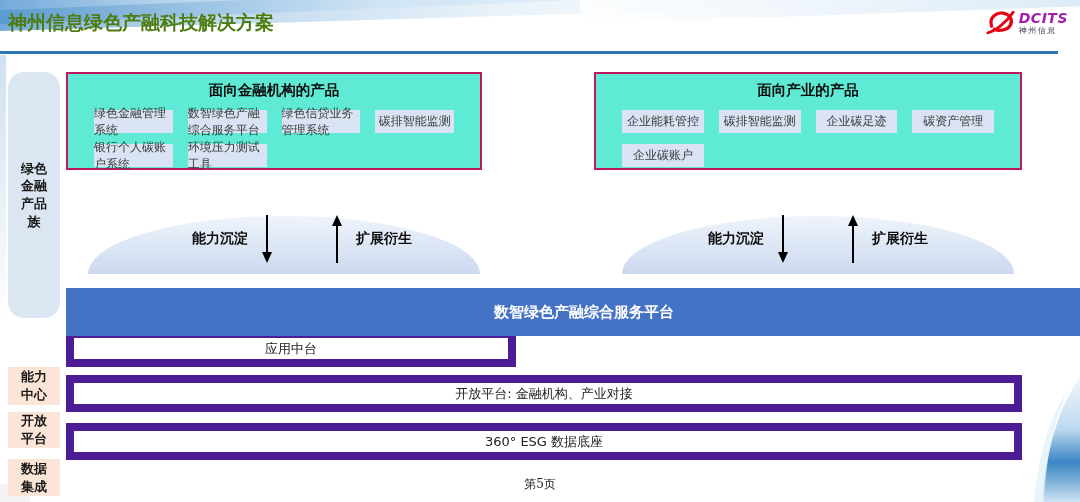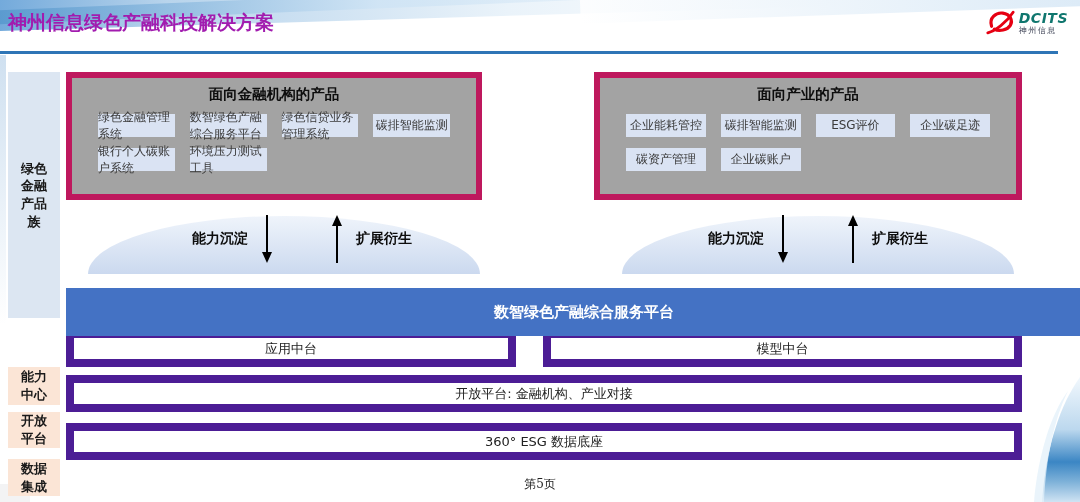--- a/index.html
+++ b/index.html
@@ -12,46 +12,46 @@
           transform:rotate(-1.7deg);}
   .band-b{position:absolute;left:-40px;top:-4px;width:760px;height:14px;
           background:linear-gradient(to right,#4a90c9,#cfe4f5 55%,rgba(255,255,255,0));
           transform:rotate(-2.4deg);opacity:.85;}
   .band-c{position:absolute;right:-60px;top:-20px;width:560px;height:34px;
           background:linear-gradient(to left,#cfe3f4,#ffffff);transform:rotate(-2deg);opacity:.8;}
   .left-strip{position:absolute;left:0;top:55px;width:6px;height:270px;
           background:linear-gradient(to bottom,#cfe0f0,rgba(255,255,255,0));}
   .corner-gray{position:absolute;left:0;top:484px;width:30px;height:18px;background:#f3f3f4;}
 
-  .page-title{position:absolute;left:8px;top:10px;font-size:19px;font-weight:bold;color:#a21caf;z-index:5;}
+  .page-title{position:absolute;left:8px;top:10px;font-size:19px;font-weight:bold;color:#4d7c0f;z-index:5;}
   .header-line{position:absolute;left:0;top:51px;width:1058px;height:3px;background:#2e75b6;z-index:4;}
 
   .logo{position:absolute;right:12px;top:9px;display:flex;align-items:center;gap:4px;z-index:5;}
   .logo-txt{display:flex;flex-direction:column;line-height:1;}
-  .logo-brand{color:#0f766e;font-weight:bold;font-style:italic;font-size:14px;letter-spacing:.5px;}
+  .logo-brand{color:#a21caf;font-weight:bold;font-style:italic;font-size:14px;letter-spacing:.5px;}
   .logo-sub{color:#3a3f52;font-size:8px;margin-top:2px;letter-spacing:1.5px;}
 
   
   .side-label{position:absolute;left:8px;width:52px;display:flex;align-items:center;justify-content:center;
               text-align:center;font-weight:bold;font-size:13px;line-height:1.35;white-space:pre-line;color:#1a1a1a;}
-  .side-blue{background:#dce6f2;}
+  .side-blue{background:#dce6f2;border-radius:16px;}
   .side-peach{background:#fbe5d6;margin-top:36px;}
   #side-family{top:72px;height:246px;}
   #side-capability{top:331px;height:38px;}
   #side-open{top:376px;height:36px;}
   #side-data{top:423px;height:37px;}
 
   
   .dome{position:absolute;top:216px;height:58px;border-radius:50% 50% 0 0/100% 100% 0 0;
         background:linear-gradient(to bottom,#eff4fb,#cbd9ef);}
   .dome-left{left:88px;width:392px;}
   .dome-right{left:622px;width:392px;}
 
   
-  .product-box{position:absolute;top:72px;height:128px;background:#a3a3a3;border:6px solid #be185d;
+  .product-box{position:absolute;top:72px;height:98px;background:#5eead4;border:2px solid #be185d;
                box-sizing:border-box;z-index:2;}
   .product-box-left{left:66px;width:416px;}
   .product-box-right{left:594px;width:428px;}
   .product-title{text-align:center;font-weight:bold;font-size:14.5px;margin-top:7px;color:#0d0d0d;}
   .chip-grid{display:grid;grid-template-columns:1fr 1fr 1fr 1fr;gap:11px 15px;margin:10px 26px 0;}
   .chip{background:#dae3f3;height:23px;display:flex;align-items:center;justify-content:center;
         font-size:12px;color:#3a3a3a;}
 
   
   .arrow-group{position:absolute;top:212px;height:54px;display:flex;align-items:center;z-index:3;}
@@ -130,21 +130,20 @@
       <div class="chip">银行个人碳账户系统</div>
       <div class="chip">环境压力测试工具</div>
     </div>
   </div>
 
   <div class="product-box product-box-right">
     <div class="product-title">面向产业的产品</div>
     <div class="chip-grid">
       <div class="chip">企业能耗管控</div>
       <div class="chip">碳排智能监测</div>
-      <div class="chip">ESG评价</div>
       <div class="chip">企业碳足迹</div>
       <div class="chip">碳资产管理</div>
       <div class="chip">企业碳账户</div>
     </div>
   </div>
 
   <div id="arrows-left" class="arrow-group">
     <span class="arrow-label mr12">能力沉淀</span>
     <span>
       <svg class="arrow-svg" width="14" height="50" viewBox="0 0 14 50">
@@ -176,21 +175,20 @@
         <line x1="7" y1="49" x2="7" y2="11" stroke="#000" stroke-width="2"></line>
         <polygon points="2,12 12,12 7,1" fill="#000"></polygon>
       </svg>
     </span>
     <span class="arrow-label ml12">扩展衍生</span>
   </div>
 
   <div class="platform">数智绿色产融综合服务平台</div>
 
   <div id="row-app" class="row-box">应用中台</div>
-  <div id="row-model" class="row-box">模型中台</div>
   <div id="row-open" class="row-box">开放平台: 金融机构、产业对接</div>
   <div id="row-data" class="row-box">360° ESG 数据底座</div>
 
   <div class="footer-page">第5页</div>
 
   <svg class="wing" width="58" height="125" viewBox="0 0 58 125">
     <defs>
       <linearGradient id="wg" x1="0" y1="0" x2="0" y2="1">
         <stop offset="0" stop-color="#f2f8fd"></stop>
         <stop offset="0.42" stop-color="#bcd8ee"></stop>

